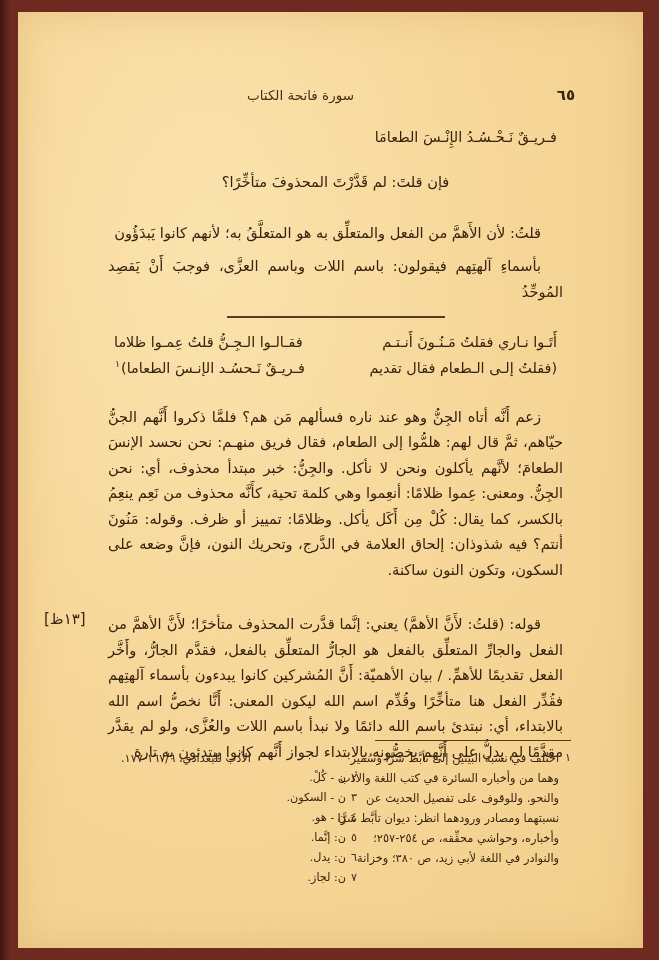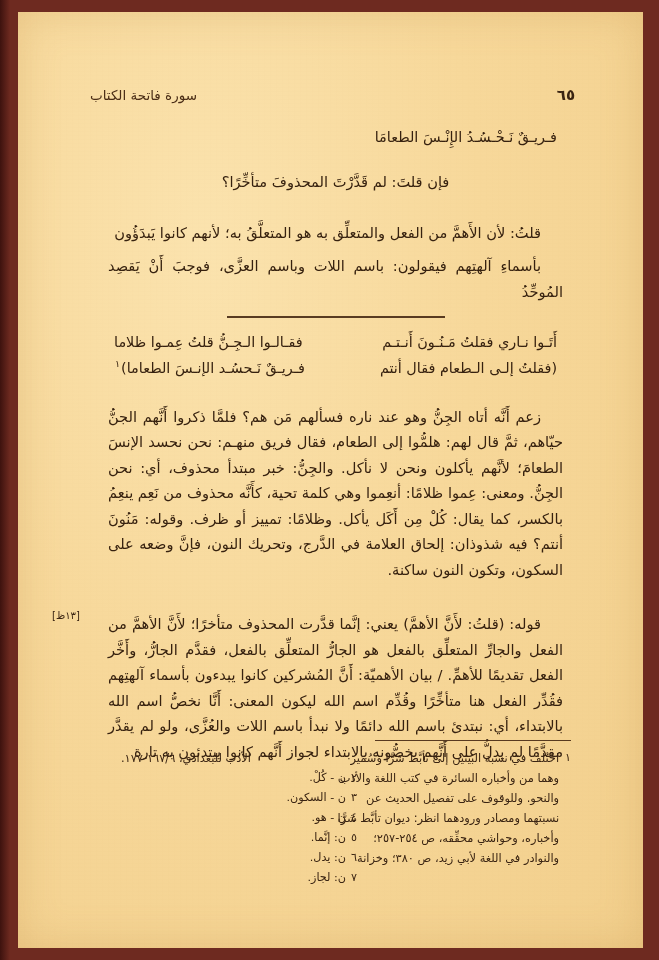--- a/index.html
+++ b/index.html
@@ -75,21 +75,21 @@
     align-items: center;
     justify-content: space-between;
     direction: rtl;
   }
   .rh-title {
     font-family: "DejaVu Sans", sans-serif;
     font-size: 13.5px;
     color: #4a2d16;
     letter-spacing: 0;
     flex: 1;
-    text-align: left;
+    text-align: center;
     padding-right: 40px;
   }
   .rh-folio {
     font-family: "DejaVu Sans", sans-serif;
     font-size: 15px;
     font-weight: bold;
     color: #3a2412;
     min-width: 30px;
     text-align: center;
   }
@@ -157,23 +157,23 @@
   sup.fn {
     font-size: 9.5px;
     vertical-align: super;
     line-height: 0;
     padding: 0 1px;
   }
 
   
   .margin-note {
     position: absolute;
-    left: 34px;
+    left: 26px;
     top: 598px;
-    font-size: 10px;
+    font-size: 15px;
     color: #3a2412;
     direction: rtl;
     white-space: nowrap;
     font-family: "DejaVu Sans", sans-serif;
     letter-spacing: 0.3px;
   }
 
   
   .footnote-rule {
     position: absolute;
@@ -274,21 +274,21 @@
         <div class="para">بأسماءِ آلهتِهم فيقولون: باسم اللات وباسم العزَّى، فوجبَ أَنْ يَقصِد المُوحِّدُ</div>
 
         <hr class="rule">
 
         <div class="verse-block">
           <div class="verse-line">
             <span class="hemistich right">أَتَـوا نـاري فقلتُ مَـنُـونَ أَنـتـم</span>
             <span class="hemistich left">فقـالـوا الـجِـنُّ قلتُ عِمـوا ظلاما</span>
           </div>
           <div class="verse-line">
-            <span class="hemistich right">(فقلتُ إلـى الـطعام فقال أنتم</span>
+            <span class="hemistich right">(فقلتُ إلـى الـطعام فقال تقديم</span>
             <span class="hemistich left"><span>فـريـقٌ نَـحسُـد الإنـسَ الطعاما)</span><sup class="fn">١</sup></span>
           </div>
         </div>
 
         <div class="spacer-md"></div>
 
         <div class="para">زعم أَنَّه أتاه الجِنُّ وهو عند ناره فسألهم مَن هم؟ فلمَّا ذكروا أَنَّهم الجنُّ حيّاهم، ثمَّ قال لهم: هلمُّوا إلى الطعام، فقال فريق منهـم: نحن نحسد الإنسَ الطعامَ؛ لأنَّهم يأكلون ونحن لا نأكل. والجِنُّ: خبر مبتدأ محذوف، أي: نحن الجِنُّ. ومعنى: عِموا ظلامًا: أنعِموا وهي كلمة تحية، كأَنَّه محذوف من نَعِم ينعِمُ بالكسر، كما يقال: كُلْ مِن أَكَل يأكل. وظلامًا: تمييز أو ظرف. وقوله: مَنُونَ أنتم؟ فيه شذوذان: إلحاق العلامة في الدَّرج، وتحريك النون، فإنَّ وضعه على السكون، وتكون النون ساكنة.</div>
 
         <div class="spacer-md"></div>
 

